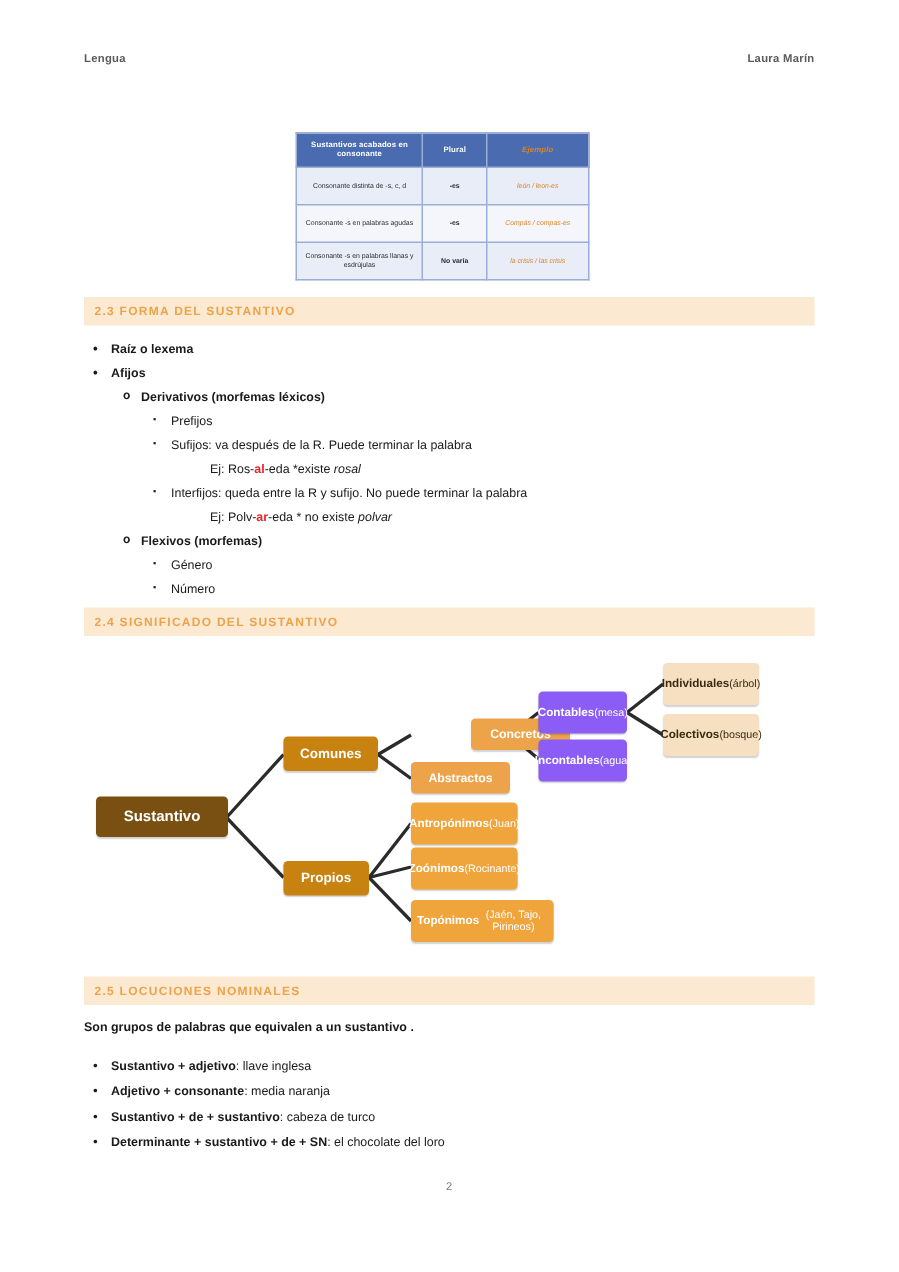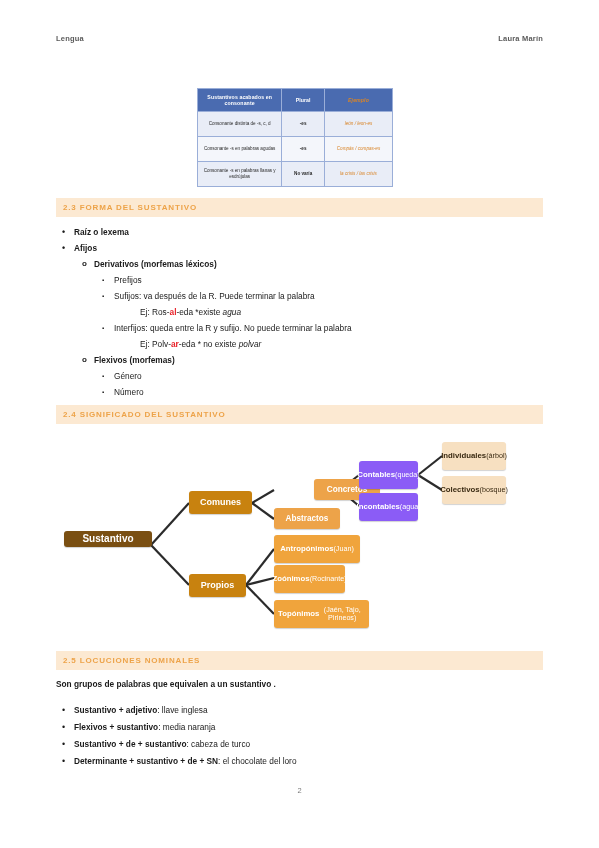--- a/index.html
+++ b/index.html
@@ -220,21 +220,21 @@
   <div class="section-band" id="band-23">
     <span>2.3 FORMA DEL SUSTANTIVO</span>
   </div>
 
   <div class="outline" id="outline-forma">
       <div class="li lvl1"><span class="bullet">•</span><span class="txt">Raíz o lexema</span></div>
       <div class="li lvl1"><span class="bullet">•</span><span class="txt">Afijos</span></div>
       <div class="li lvl2"><span class="bullet">o</span><span class="txt">Derivativos (morfemas léxicos)</span></div>
       <div class="li lvl3"><span class="bullet">▪</span><span class="txt">Prefijos</span></div>
       <div class="li lvl3"><span class="bullet">▪</span><span class="txt">Sufijos: va después de la R. Puede terminar la palabra</span></div>
-      <div class="li lvl4"><span class="txt"><span>Ej: Ros-</span><span class="red bold">al</span><span>-eda   *existe </span><span class="ital">agua</span></span></div>
+      <div class="li lvl4"><span class="txt"><span>Ej: Ros-</span><span class="red bold">al</span><span>-eda   *existe </span><span class="ital">rosal</span></span></div>
       <div class="li lvl3"><span class="bullet">▪</span><span class="txt">Interfijos: queda entre la R y sufijo. No puede terminar la palabra</span></div>
       <div class="li lvl4"><span class="txt"><span>Ej: Polv-</span><span class="red bold">ar</span><span>-eda  * no existe </span><span class="ital">polvar</span></span></div>
       <div class="li lvl2"><span class="bullet">o</span><span class="txt">Flexivos (morfemas)</span></div>
       <div class="li lvl3"><span class="bullet">▪</span><span class="txt">Género</span></div>
       <div class="li lvl3"><span class="bullet">▪</span><span class="txt">Número</span></div>
     </div>
 
   <div class="section-band" id="band-24">
     <span>2.4 SIGNIFICADO DEL SUSTANTIVO</span>
   </div>
@@ -255,21 +255,21 @@
 
         <path d="M362,47 L386,28"></path>
         <path d="M362,47 L386,62"></path>
 
         <path d="M190,157 L218,121"></path>
         <path d="M190,157 L218,150"></path>
         <path d="M190,157 L218,186"></path>
       </g>
     </svg>
 
-    <div class="node n-root" style="left:8px; top:103px; width:88px; height:16px; font-size:10px;">
+    <div class="node n-root" style="left:8px; top:103px; width:88px; height:27px; font-size:10px;">
       <span>Sustantivo</span>
     </div>
 
     <div class="node n-level2" style="left:133px; top:63px; width:63px; height:23px; font-size:9px;">
       <span>Comunes</span>
     </div>
 
     <div class="node n-level2" style="left:133px; top:146px; width:57px; height:23px; font-size:9px;">
       <span>Propios</span>
     </div>
@@ -277,39 +277,39 @@
     <div class="node n-level3" style="left:218px; top:51px; width:66px; height:21px; font-size:8.2px;margin-left:40px;">
       <span>Concretos</span>
     </div>
 
     <div class="node n-level3" style="left:218px; top:80px; width:66px; height:21px; font-size:8.2px;">
       <span>Abstractos</span>
     </div>
 
     <div class="node n-level4" style="left:303px; top:33px; width:59px; height:28px; font-size:7.8px;">
       <span>Contables</span>
-      <span class="sub">(queda)</span>
+      <span class="sub">(mesa)</span>
     </div>
 
     <div class="node n-level4" style="left:303px; top:65px; width:59px; height:28px; font-size:7.8px;">
       <span>Incontables</span>
       <span class="sub">(agua)</span>
     </div>
 
     <div class="node n-leaf" style="left:386px; top:14px; width:64px; height:28px; font-size:7.8px;">
       <span>Individuales</span>
       <span class="sub">(árbol)</span>
     </div>
 
     <div class="node n-leaf" style="left:386px; top:48px; width:64px; height:28px; font-size:7.8px;">
       <span>Colectivos</span>
       <span class="sub">(bosque)</span>
     </div>
 
-    <div class="node n-propio" style="left:218px; top:107px; width:86px; height:28px; font-size:7.8px;text-align:right;">
+    <div class="node n-propio" style="left:218px; top:107px; width:71px; height:28px; font-size:7.8px;text-align:right;">
       <span>Antropónimos</span>
       <span class="sub">(Juan)</span>
     </div>
 
     <div class="node n-propio" style="left:218px; top:137px; width:71px; height:28px; font-size:7.8px;">
       <span>Zoónimos</span>
       <span class="sub">(Rocinante)</span>
     </div>
 
     <div class="node n-propio" style="left:218px; top:172px; width:95px; height:28px; font-size:7.8px;">
@@ -319,19 +319,19 @@
   </div>
 
   <div class="section-band" id="band-25">
     <span>2.5 LOCUCIONES NOMINALES</span>
   </div>
 
   <div class="para">Son grupos de palabras que equivalen a un sustantivo .</div>
 
   <div class="outline" id="outline-locuciones">
       <div class="li lvl1" style="font-weight: normal;"><span class="bullet">•</span><span class="txt"><span class="bold">Sustantivo + adjetivo</span><span>: llave inglesa</span></span></div>
-      <div class="li lvl1" style="font-weight: normal;"><span class="bullet">•</span><span class="txt"><span class="bold">Flexivos + sustantivo</span><span>: media naranja</span></span></div>
+      <div class="li lvl1" style="font-weight: normal;"><span class="bullet">•</span><span class="txt"><span class="bold">Adjetivo + consonante</span><span>: media naranja</span></span></div>
       <div class="li lvl1" style="font-weight: normal;"><span class="bullet">•</span><span class="txt"><span class="bold">Sustantivo + de + sustantivo</span><span>: cabeza de turco</span></span></div>
       <div class="li lvl1" style="font-weight: normal;"><span class="bullet">•</span><span class="txt"><span class="bold">Determinante + sustantivo + de + SN</span><span>: el chocolate del loro</span></span></div>
     </div>
 
   <div class="page-number">2</div>
 </div>
 
 </body></html>

